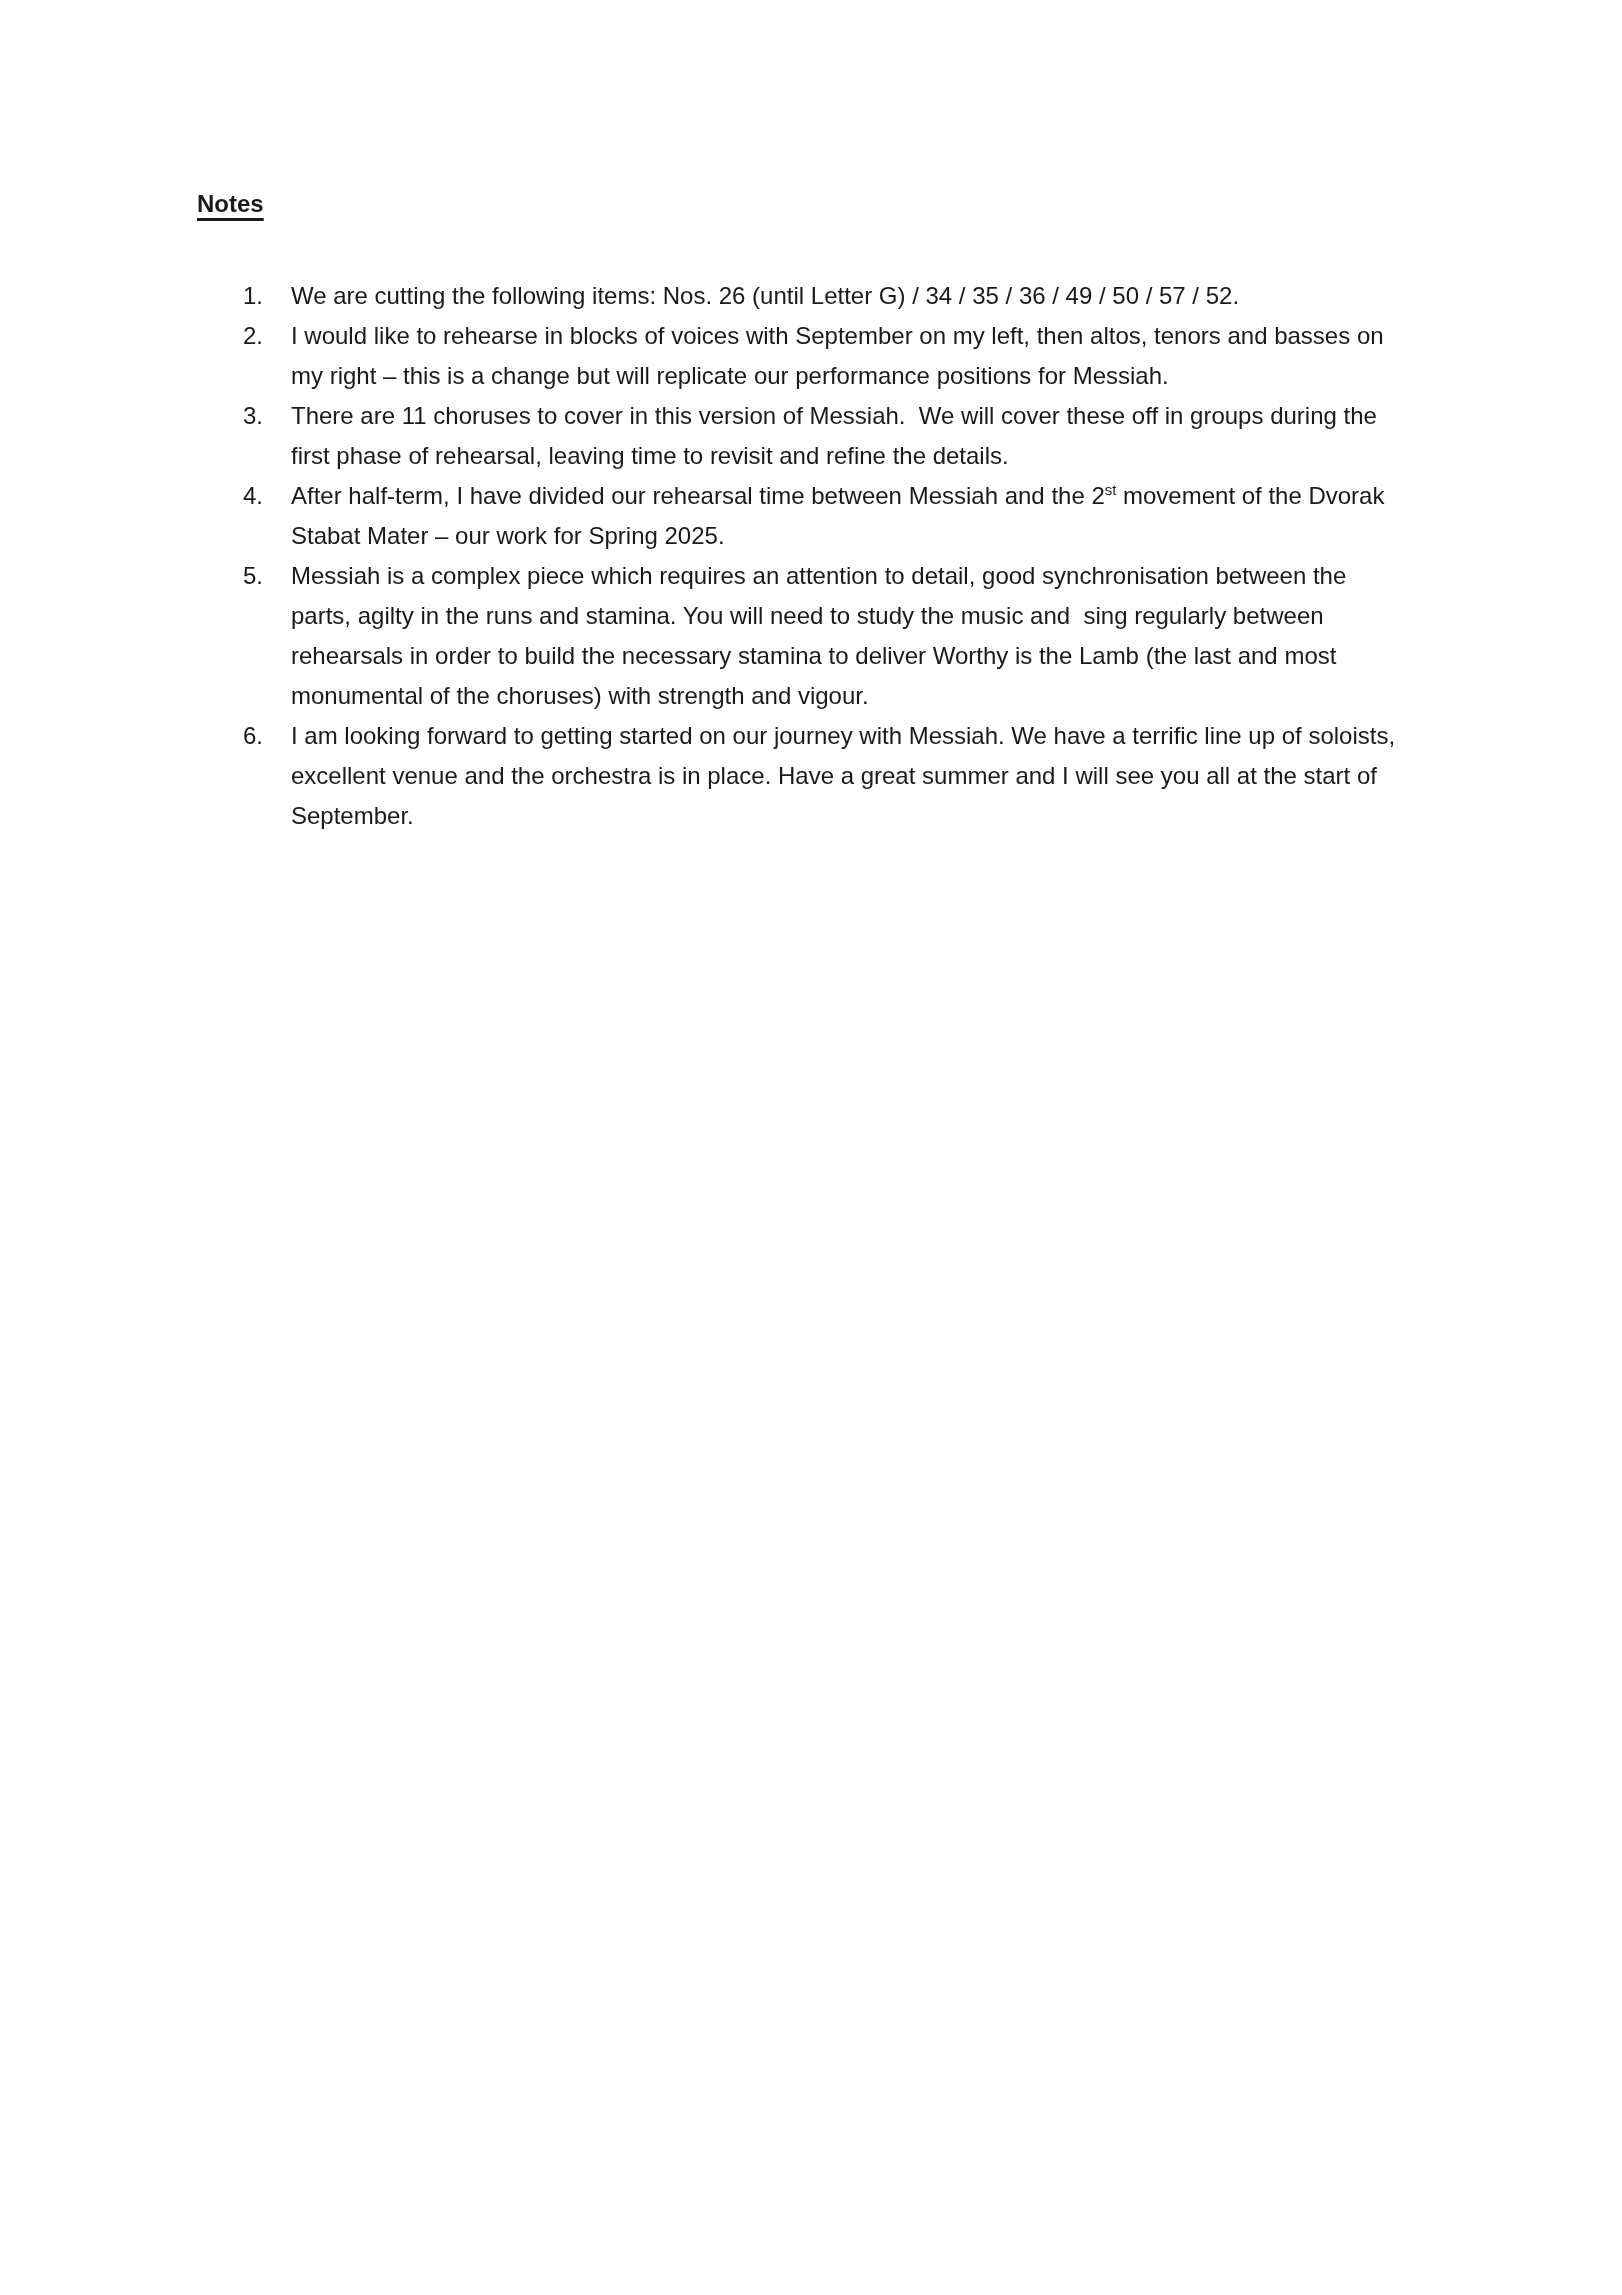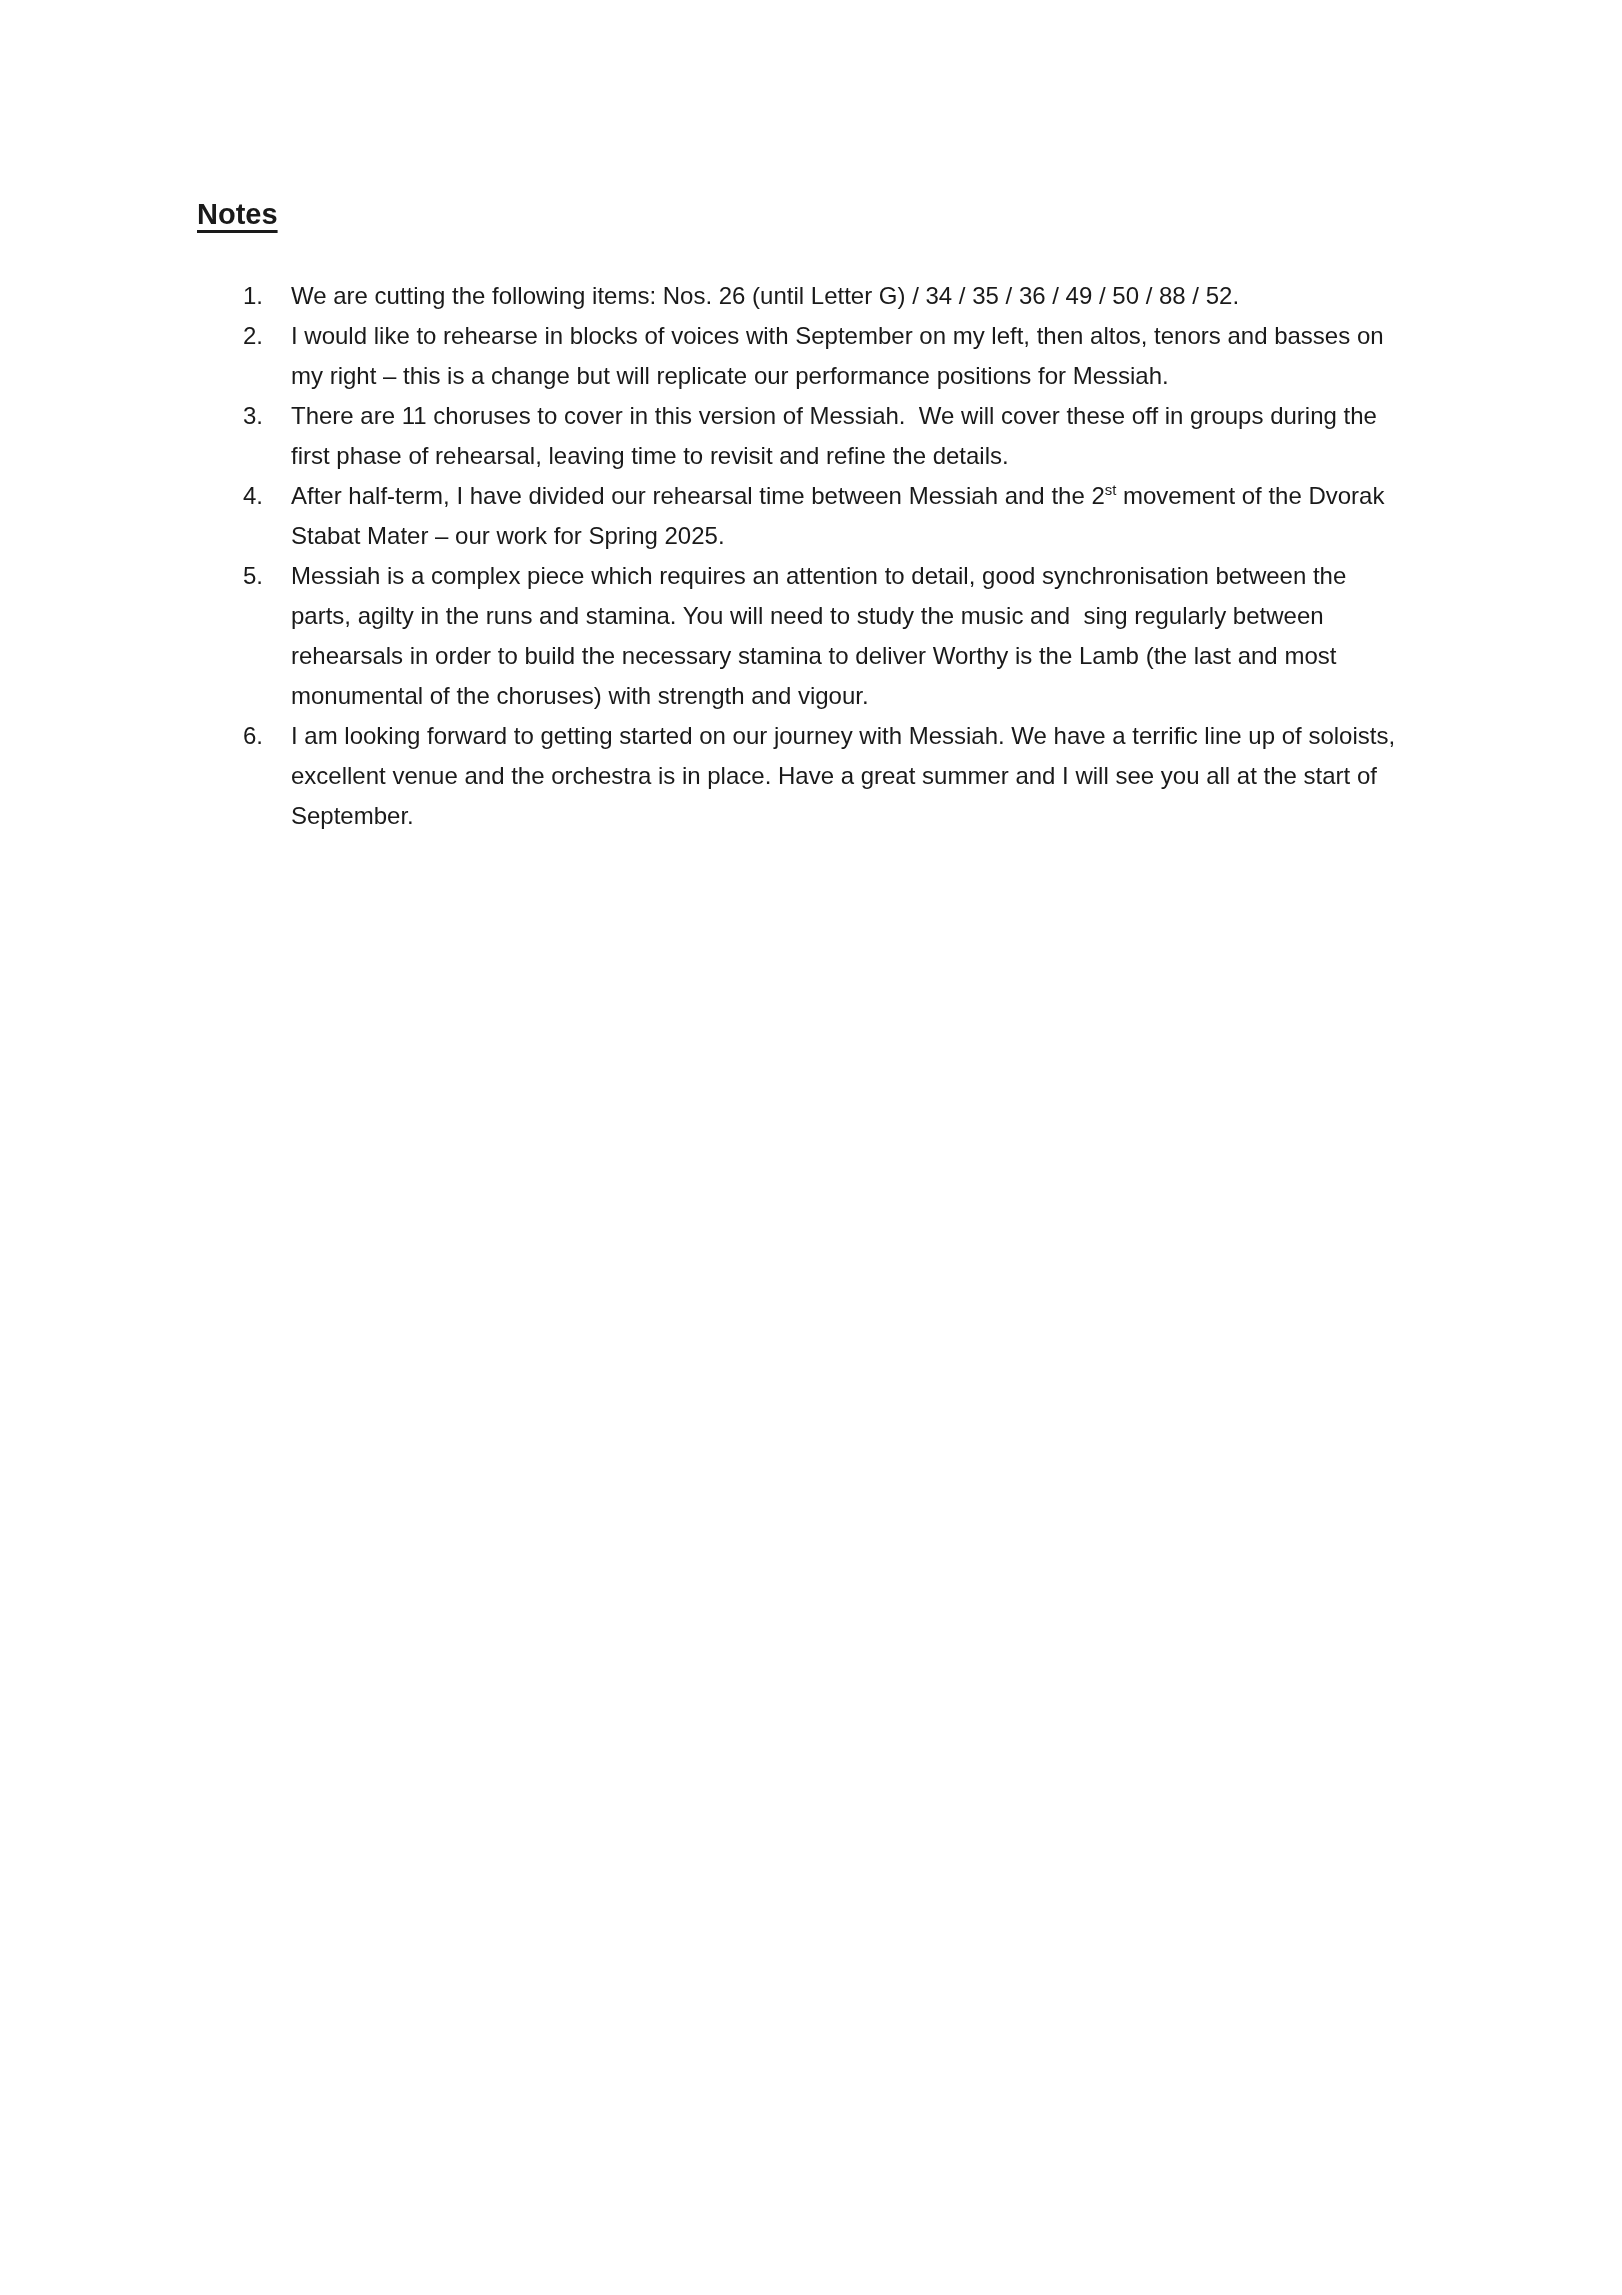--- a/index.html
+++ b/index.html
@@ -18,22 +18,22 @@
 
   .document-page {
     position: absolute;
     inset: 0;
     background: #ffffff;
   }
 
   .doc-heading {
     position: absolute;
     left: 197px;
-    top: 198px;
-    font-size: 29px;
+    top: 190px;
+    font-size: 24px;
     font-weight: 700;
     color: #1a1a1a;
     text-decoration: underline;
     text-decoration-thickness: 2.5px;
     text-underline-offset: 6px;
     letter-spacing: 0;
   }
 
   .notes-list {
     position: absolute;
@@ -70,21 +70,21 @@
 <body>
 
 <div class="document-page">
 
   <div class="doc-heading">Notes</div>
 
   <div class="notes-list">
 
     <div class="note-item">
       <span class="note-num">1.</span>
-      <div class="note-text"><span>We are cutting the following items: Nos. 26 (until Letter G) / 34 / 35 / 36 / 49 / 50 / 88 / 52.</span></div>
+      <div class="note-text"><span>We are cutting the following items: Nos. 26 (until Letter G) / 34 / 35 / 36 / 49 / 50 / 57 / 52.</span></div>
     </div>
 
     <div class="note-item">
       <span class="note-num">2.</span>
       <div class="note-text"><span>I would like to rehearse in blocks of voices with September on my left, then altos, tenors and basses on my right – this is a change but will replicate our performance positions for Messiah.</span></div>
     </div>
 
     <div class="note-item">
       <span class="note-num">3.</span>
       <div class="note-text"><span>There are 11 choruses to cover in this version of Messiah.  We will cover these off in groups during the first phase of rehearsal, leaving time to revisit and refine the details.</span></div>

